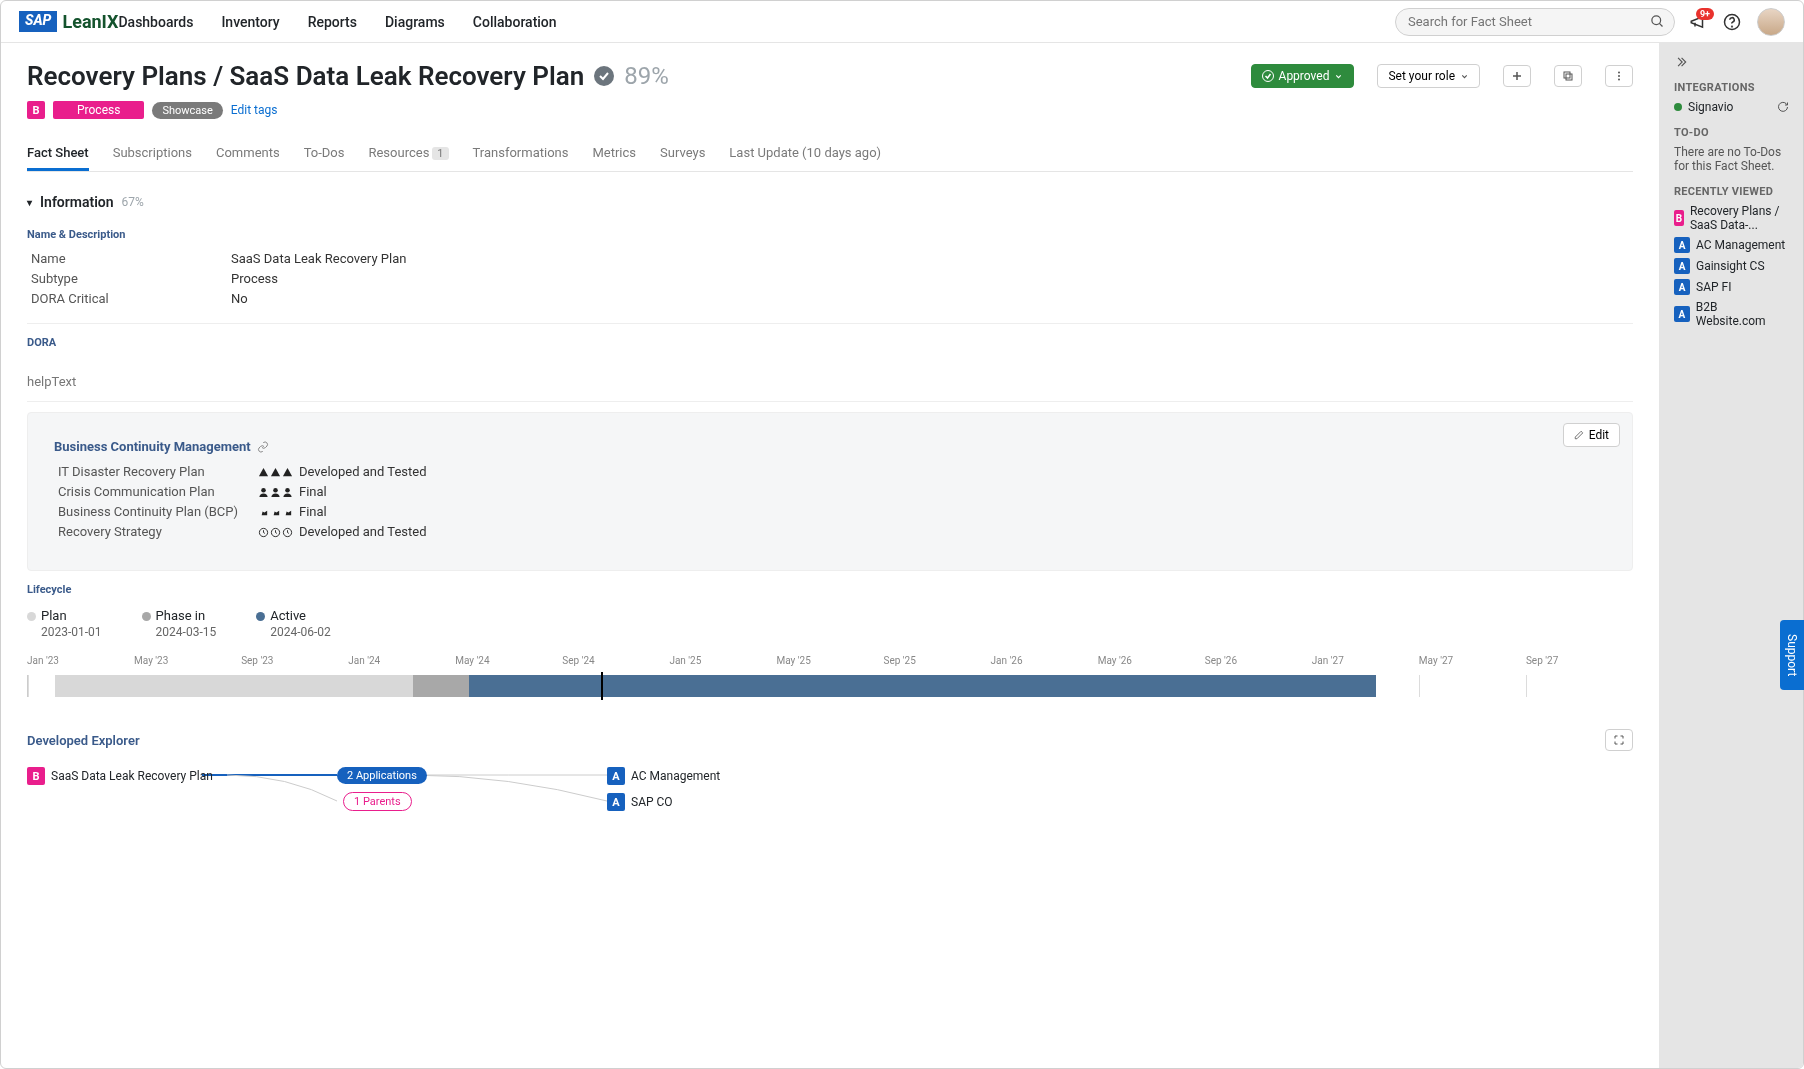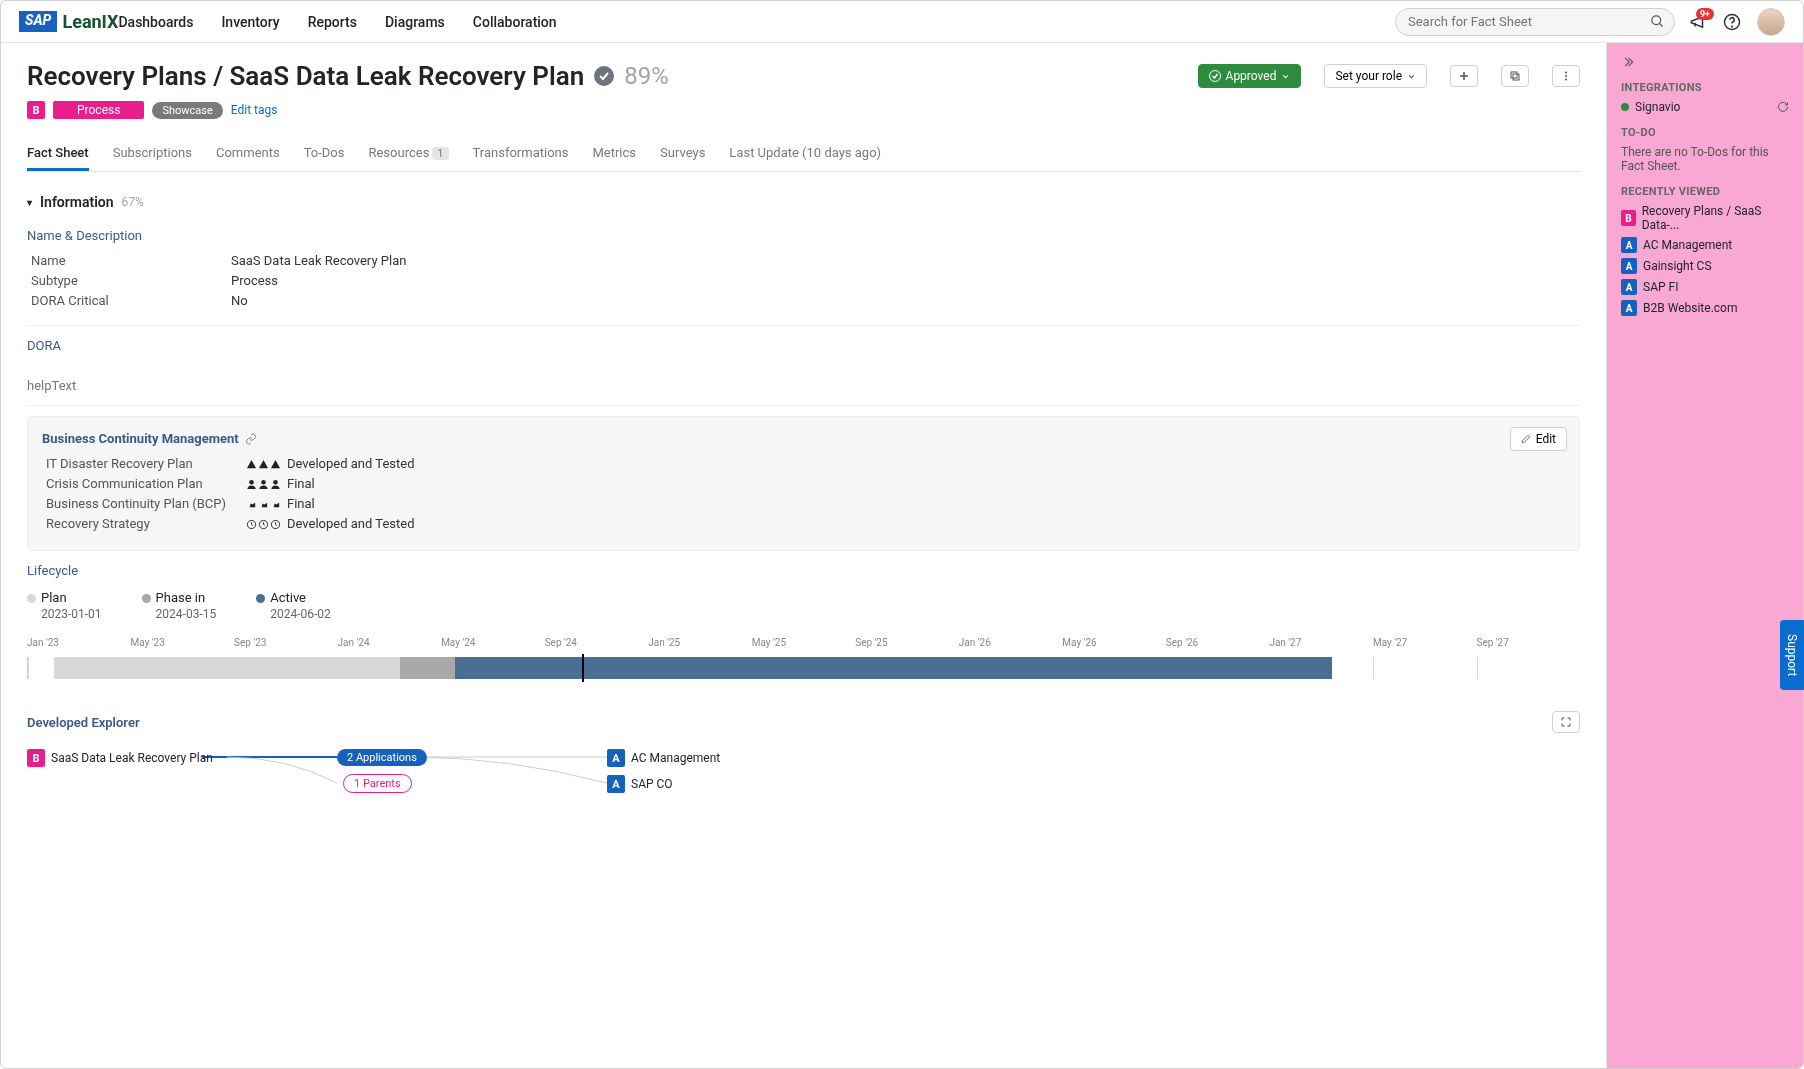--- a/index.html
+++ b/index.html
@@ -37,25 +37,25 @@
 .edit-tags{color:#0a6ed1;font-size:12px;cursor:pointer}
 .tabs{display:flex;gap:24px;margin-top:18px;border-bottom:1px solid #e5e5e5}
 .tab{padding:8px 0;font-size:13px;color:#7a7a7a;cursor:pointer;border-bottom:3px solid transparent}
 .tab.active{color:#212529;border-bottom-color:#0a6ed1;font-weight:500}
 .tab .count{background:#e5e5e5;border-radius:3px;padding:0 5px;margin-left:3px;font-size:11px}
 .section{margin-top:16px}
 .section-head{display:flex;align-items:center;gap:8px;font-weight:600;font-size:14px;padding:6px 0}
 .section-head .chev{font-size:10px}
 .section-head .spct{color:#9da5ab;font-weight:400;font-size:12px}
 .block{border-bottom:1px solid #eee;padding:12px 0}
-.block h3{font-size:13px;font-weight:400;color:#3a5a8a;margin-bottom:10px}
+.block h3{font-size:11px;font-weight:700;color:#3a5a8a;margin-bottom:10px}
 .kv{display:flex;margin:5px 4px;font-size:13px}
 .kv .k{width:200px;color:#555}
 .kv .v{color:#333}
-.bcm{background:#f5f6f7;border:1px solid #eee;border-radius:4px;padding:14px;margin-top:10px;position:relative}
+.bcm{background:#f5f6f7;border:1px solid #eee;border-radius:4px;padding:26px;margin-top:10px;position:relative}
 .bcm h3{color:#3a5a8a;font-size:13px;display:flex;align-items:center;gap:6px}
 .edit-btn{position:absolute;right:12px;top:10px;font-size:12px}
 .icons3{display:inline-flex;gap:1px;margin-right:6px;vertical-align:middle}
 .lc-legend{display:flex;gap:40px;margin:12px 0 6px}
 .lc-item{font-size:13px}
 .lc-item .dot{display:inline-block;width:9px;height:9px;border-radius:50%;margin-right:5px;vertical-align:middle}
 .lc-item .date{display:block;margin-left:14px;color:#666;margin-top:2px;font-size:12px}
 .timeline{margin-top:16px;position:relative}
 .tl-labels{display:flex;font-size:10px;color:#888;position:relative;height:14px}
 .tl-labels span{position:absolute}
@@ -64,21 +64,21 @@
 .tl-ticks{position:absolute;top:0;left:0;right:0;height:22px}
 .tl-tick{position:absolute;top:0;width:1px;height:22px;background:#dcdcdc}
 .tl-today{position:absolute;top:-3px;width:2px;height:28px;background:#000}
 .rel-head{display:flex;align-items:center;margin-top:20px}
 .rel-head h3{font-size:13px;font-weight:600;color:#3a5a8a}
 .rel-body{margin-top:12px;position:relative;height:60px}
 .rel-node{display:inline-flex;align-items:center;gap:6px;font-size:12px}
 .pill{border-radius:12px;padding:2px 10px;font-size:11px}
 .pill.apps{background:#1661be;color:#fff}
 .pill.parents{background:#fff;border:1px solid #e91e8c;color:#e91e8c}
-.side{width:197px;background:#f9a8d4;border-left:1px solid #e5e5e5;padding:12px 14px;font-size:12px}
+.side{width:144px;background:#e5e5e5;border-left:1px solid #e5e5e5;padding:12px 14px;font-size:12px}
 .side h4{font-size:11px;font-weight:700;color:#666;letter-spacing:.3px;margin:12px 0 6px;text-transform:uppercase}
 .side .int{display:flex;align-items:center;gap:6px}
 .side .grn{width:8px;height:8px;border-radius:50%;background:#2e8b3d}
 .side .rv{display:flex;align-items:center;gap:6px;margin:5px 0;cursor:pointer}
 .side .collapse{text-align:left;margin-bottom:4px;cursor:pointer}
 .support{position:fixed;right:0;top:58%;background:#0a6ed1;color:#fff;writing-mode:vertical-rl;padding:14px 5px;font-size:12px;border-radius:4px 0 0 4px;cursor:pointer}
 svg{display:block}
 </style>
 </head>
 <body>

